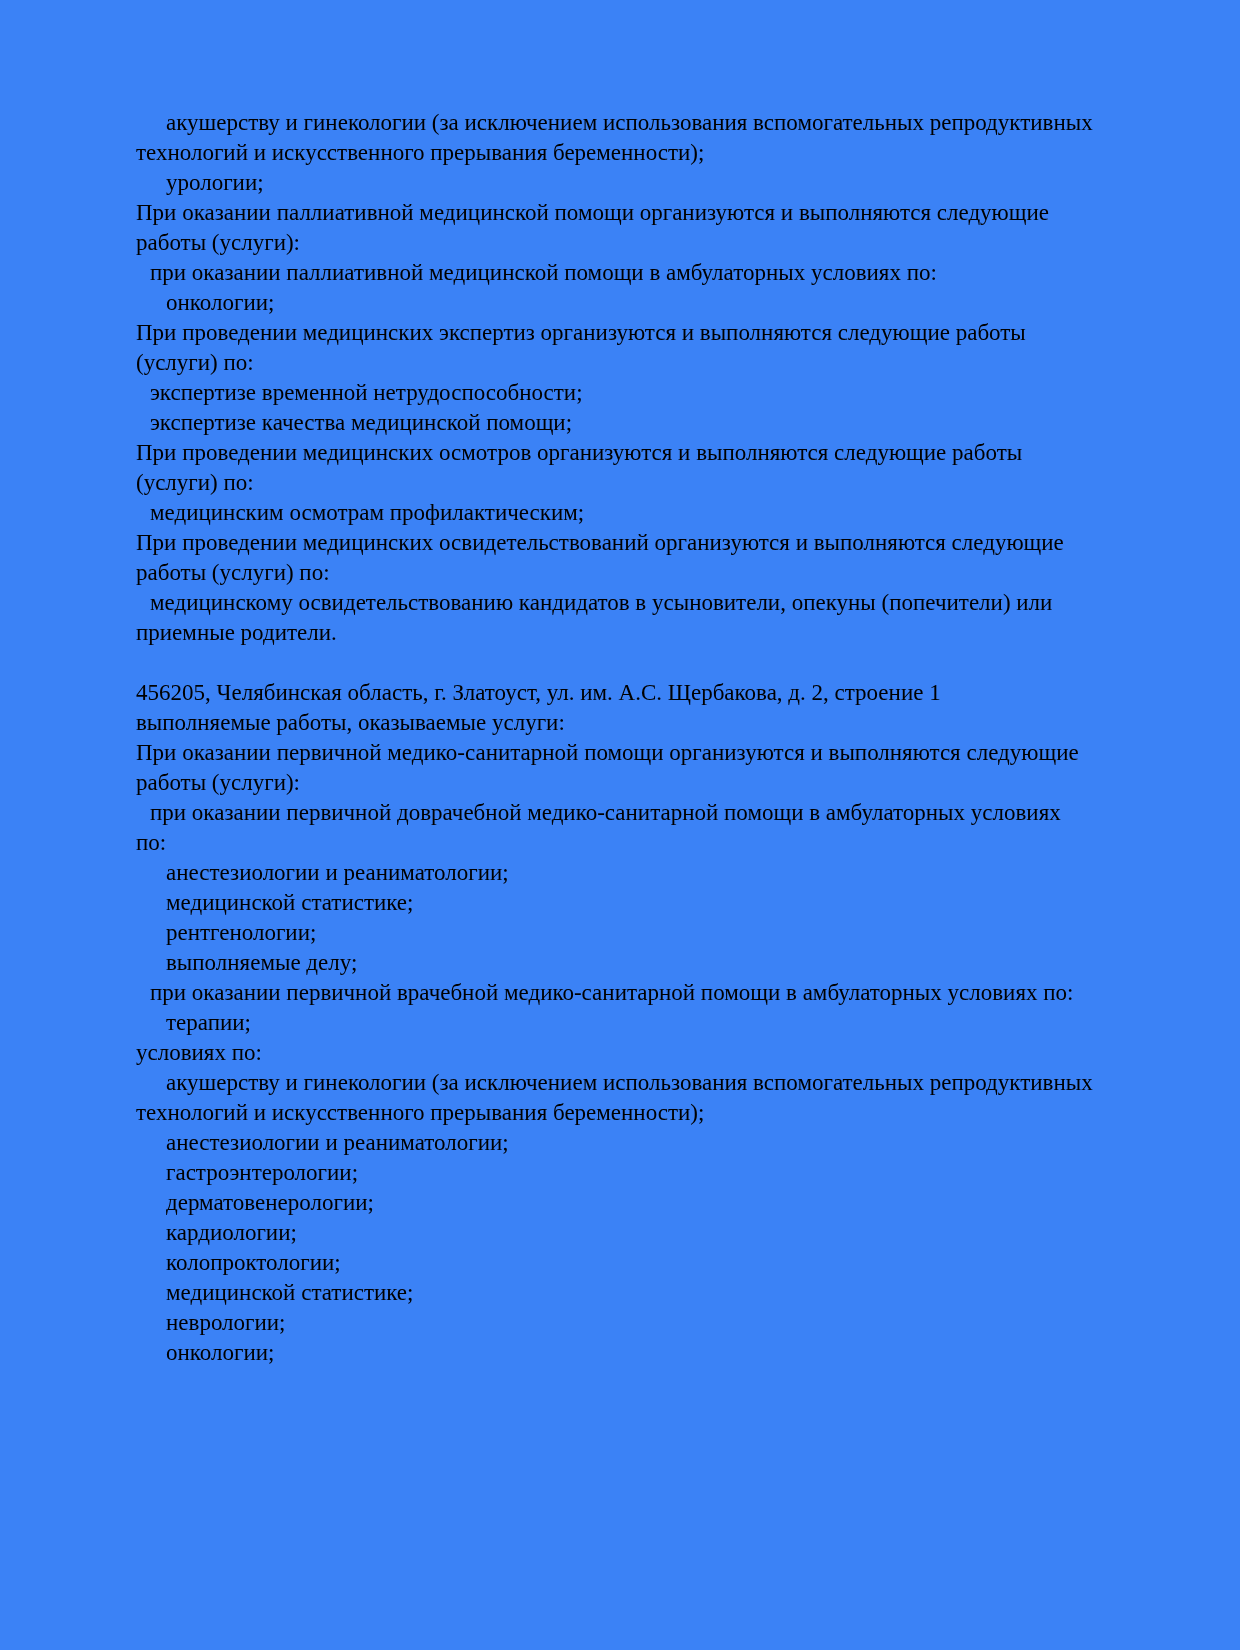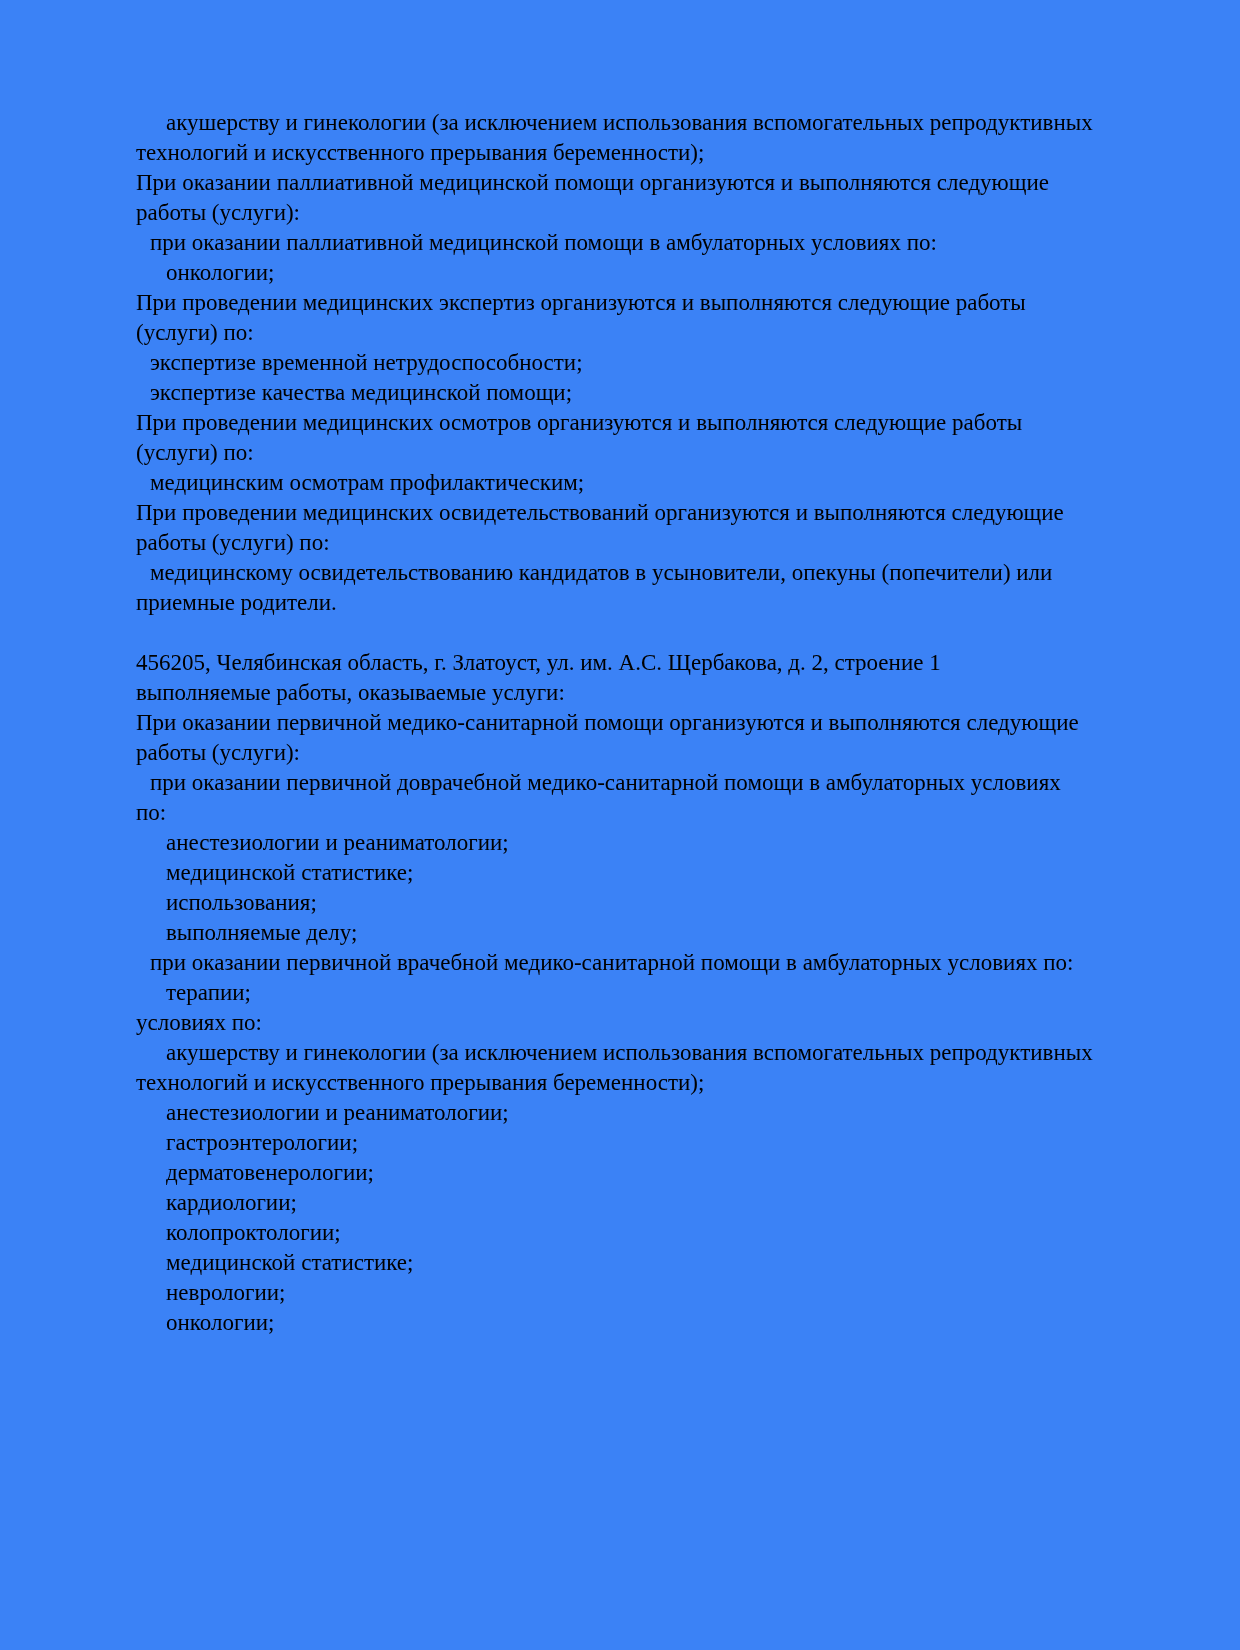--- a/index.html
+++ b/index.html
@@ -39,20 +39,21 @@
   .indent-2 { padding-left: 30px; }
   .blank { height: 30px; }
 </style>
 </head>
 <body style="background: rgb(255, 255, 255);">
 
 <div class="page">
   <div class="doc-text" style="color: rgb(0, 0, 0);">
       <div class="line indent-2">акушерству и гинекологии (за исключением использования вспомогательных репродуктивных</div>
       <div class="line indent-0">технологий и искусственного прерывания беременности);</div>
+      <div class="line indent-2">урологии;</div>
       <div class="line indent-0">При оказании паллиативной медицинской помощи организуются и выполняются следующие</div>
       <div class="line indent-0">работы (услуги):</div>
       <div class="line indent-1">при оказании паллиативной медицинской помощи в амбулаторных условиях по:</div>
       <div class="line indent-2">онкологии;</div>
       <div class="line indent-0">При проведении медицинских экспертиз организуются и выполняются следующие работы</div>
       <div class="line indent-0">(услуги) по:</div>
       <div class="line indent-1">экспертизе временной нетрудоспособности;</div>
       <div class="line indent-1">экспертизе качества медицинской помощи;</div>
       <div class="line indent-0">При проведении медицинских осмотров организуются и выполняются следующие работы</div>
       <div class="line indent-0">(услуги) по:</div>
@@ -63,21 +64,21 @@
       <div class="line indent-0">приемные родители.</div>
       <div class="line indent-0 blank"></div>
       <div class="line indent-0">456205, Челябинская область, г. Златоуст, ул. им. А.С. Щербакова, д. 2, строение 1</div>
       <div class="line indent-0">выполняемые работы, оказываемые услуги:</div>
       <div class="line indent-0">При оказании первичной медико-санитарной помощи организуются и выполняются следующие</div>
       <div class="line indent-0">работы (услуги):</div>
       <div class="line indent-1">при оказании первичной доврачебной медико-санитарной помощи в амбулаторных условиях</div>
       <div class="line indent-0">по:</div>
       <div class="line indent-2">анестезиологии и реаниматологии;</div>
       <div class="line indent-2">медицинской статистике;</div>
-      <div class="line indent-2">использования;</div>
+      <div class="line indent-2">рентгенологии;</div>
       <div class="line indent-2">выполняемые делу;</div>
       <div class="line indent-1">при оказании первичной врачебной медико-санитарной помощи в амбулаторных условиях по:</div>
       <div class="line indent-2">терапии;</div>
       <div class="line indent-0">условиях по:</div>
       <div class="line indent-2">акушерству и гинекологии (за исключением использования вспомогательных репродуктивных</div>
       <div class="line indent-0">технологий и искусственного прерывания беременности);</div>
       <div class="line indent-2">анестезиологии и реаниматологии;</div>
       <div class="line indent-2">гастроэнтерологии;</div>
       <div class="line indent-2">дерматовенерологии;</div>
       <div class="line indent-2">кардиологии;</div>

